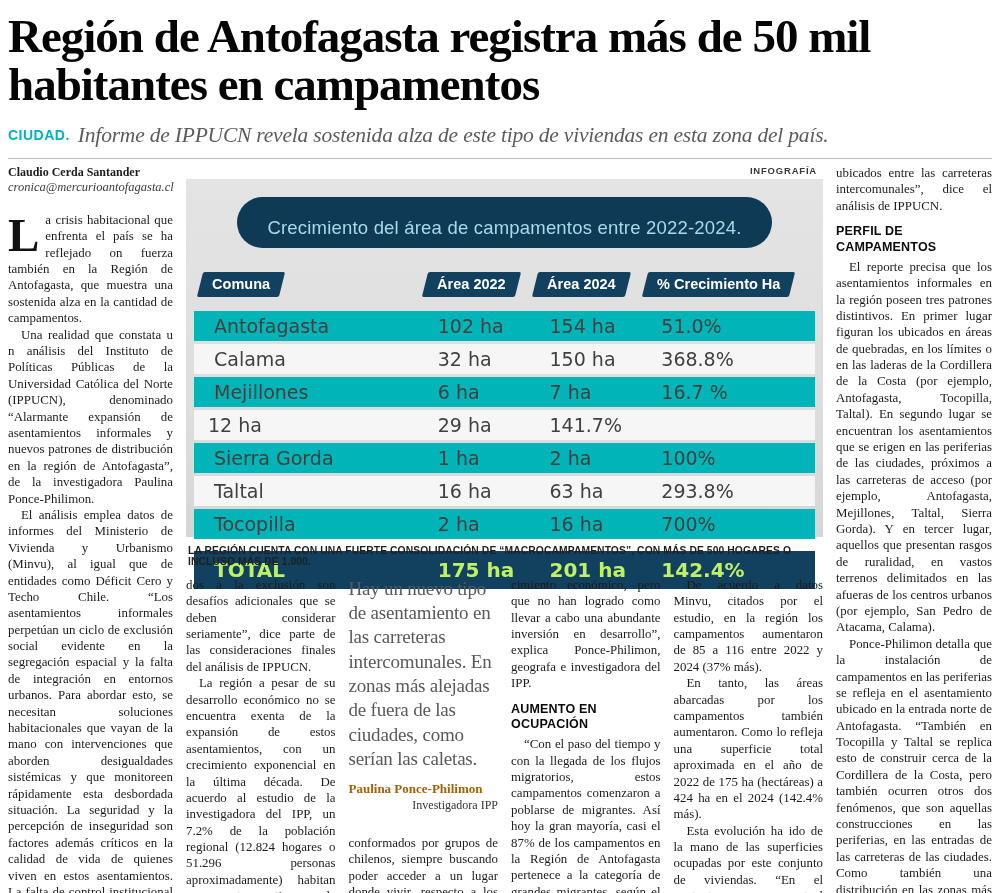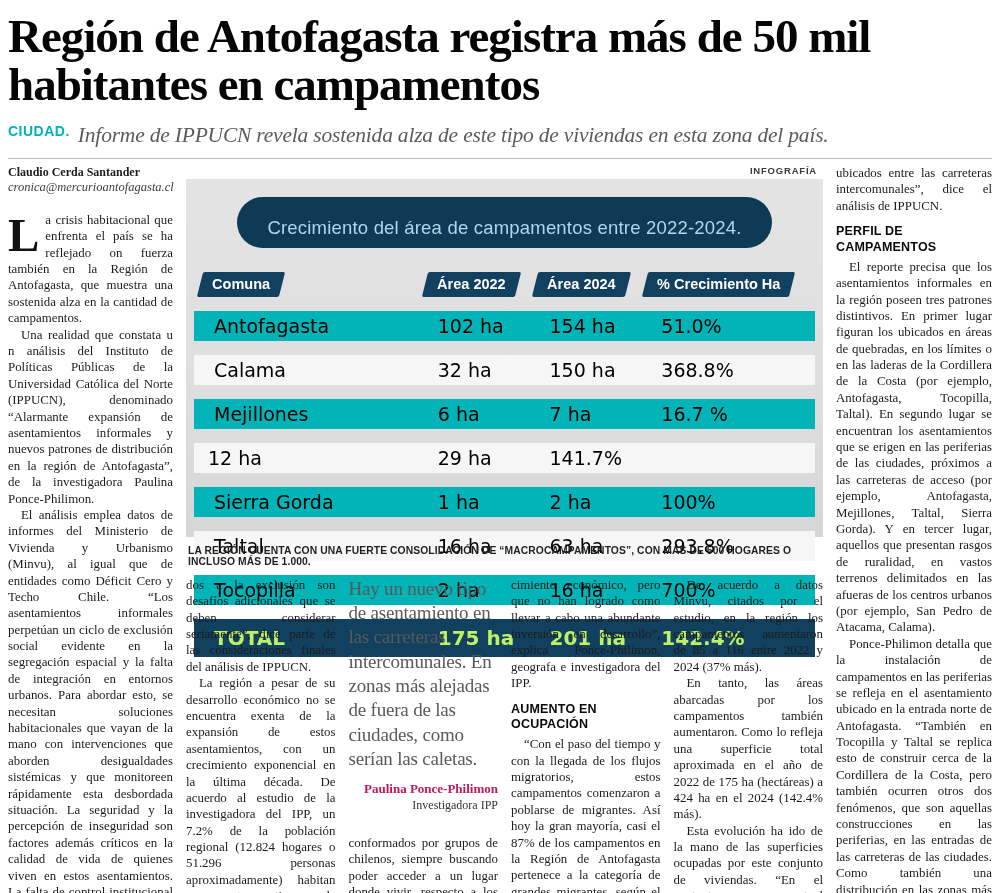--- a/index.html
+++ b/index.html
@@ -8,21 +8,21 @@
     width:1000px; height:893px; margin:0 auto; background:#fff;
     font-family:"Liberation Serif", serif; color:#1c1c1c;
     overflow:hidden; padding:10px 8px 0 8px; position:relative;
   }
   
   .headline {
     font-family:"Liberation Serif", serif; font-weight:700;
     font-size:47px; line-height:1.03; letter-spacing:-1px; color:#050505;
     margin:2px 0 14px 0;
   }
-  .kicker-row { display:flex; align-items:flex-start; gap:8px; margin-bottom:10px; }
+  .kicker-row { display:flex; align-items:center; gap:8px; margin-bottom:10px; }
   .kicker-label {
     font-family:"Liberation Sans", sans-serif; font-weight:800;
     font-size:14px; letter-spacing:.5px; color:#00b1c0; text-transform:uppercase;
   }
   .kicker-text { font-style:italic; font-size:21.5px; color:#5b5b5b; letter-spacing:-.2px; }
   .head-rule { border:none; border-top:1px solid #bdbdbd; margin:4px 0 6px 0; }
 
   
   .body-grid { display:grid; grid-template-columns:165px 1fr 156px; gap:13px; }
   .newscol { font-size:12.9px; line-height:1.27; text-align:justify; }
@@ -60,22 +60,22 @@
   .th {
     background:#12405f; color:#fff; transform:skewX(-14deg);
     padding:4px 12px 5px 12px; justify-self:start; border-radius:2px;
   }
   .th span {
     display:block; transform:skewX(14deg);
     font-family:"Liberation Sans", sans-serif; font-weight:700; font-size:14.5px;
     white-space:nowrap;
   }
   .trow {
-    font-family:"DejaVu Sans", sans-serif; font-size:19px; color:#000000;
-    height:30px; margin-bottom:14px;
+    font-family:"DejaVu Sans", sans-serif; font-size:19px; color:#404040;
+    height:30px; margin-bottom:3px;
   }
   .trow:nth-child(odd) { background:#00b4b8; }
   .trow:nth-child(even) { background:#f6f6f6; }
   .td-comuna { padding-left:20px; }
   .td-val { padding-left:14px; }
   .trow-total {
     background:#12405f; color:#bef264; font-family:"DejaVu Sans", sans-serif;
     font-weight:700; font-size:20px; height:38px; margin-top:12px;
   }
   .info-caption {
@@ -84,21 +84,21 @@
   }
 
   
   .lower-grid { display:grid; grid-template-columns:repeat(4,1fr); gap:13px; margin-top:4px; }
   .pullquote {
     font-size:19px; line-height:1.28; color:#595959; text-align:left;
     letter-spacing:-.2px; margin-bottom:10px;
   }
   .pq-name {
     font-family:"Liberation Serif", serif; font-weight:700; font-size:13px;
-    text-align:right; color:#be185d;
+    color:#a16207;
   }
   .pq-role { font-size:12px; text-align:right; color:#333; margin-bottom:14px; }
   .spacer-q { height:8px; }
 </style>
 </head>
 <body>
 
 <div class="page">
 
   <h1 class="headline">Región de Antofagasta registra más de 50 mil habitantes en campamentos</h1>

